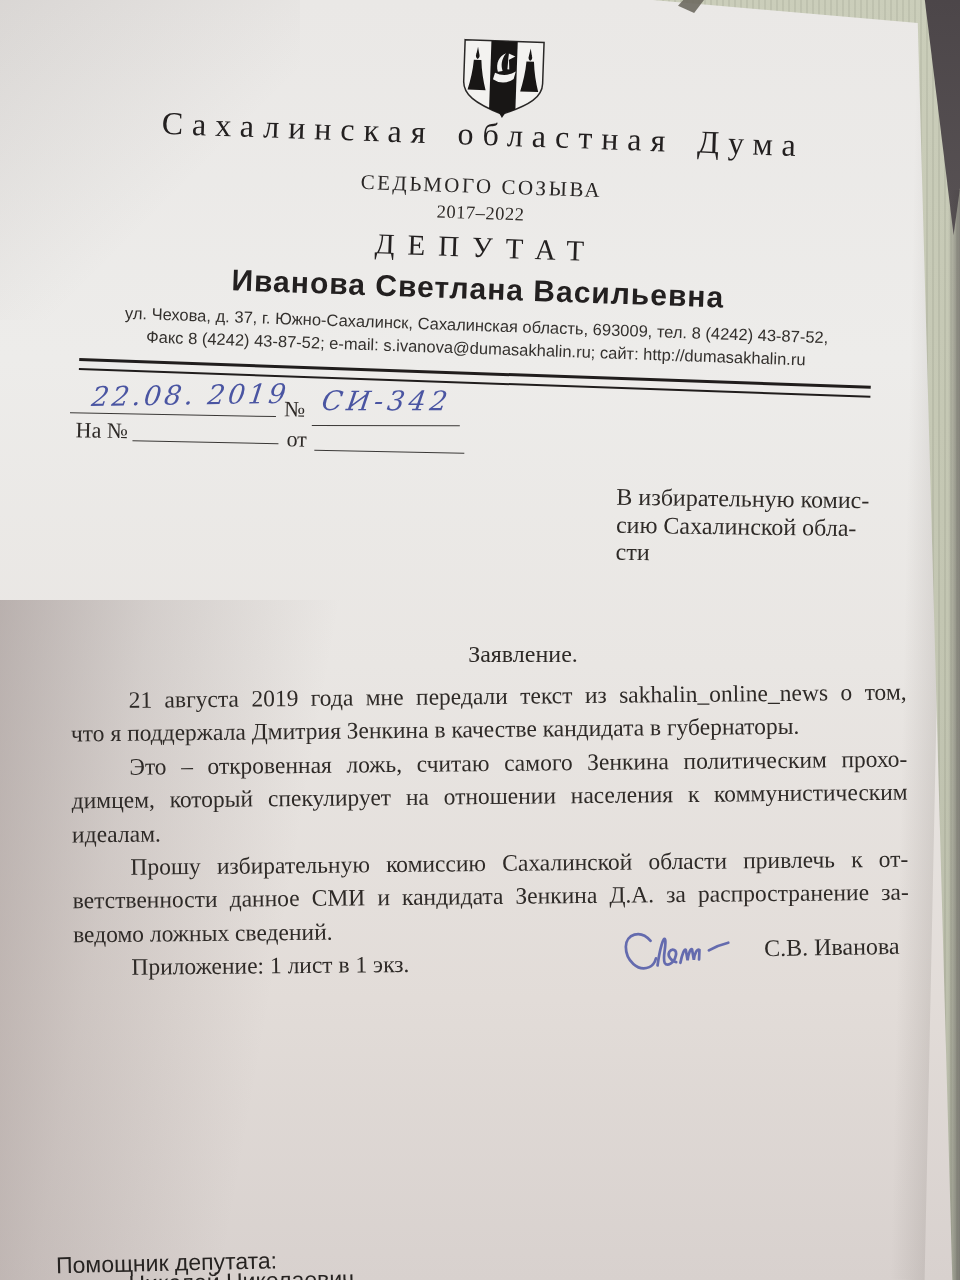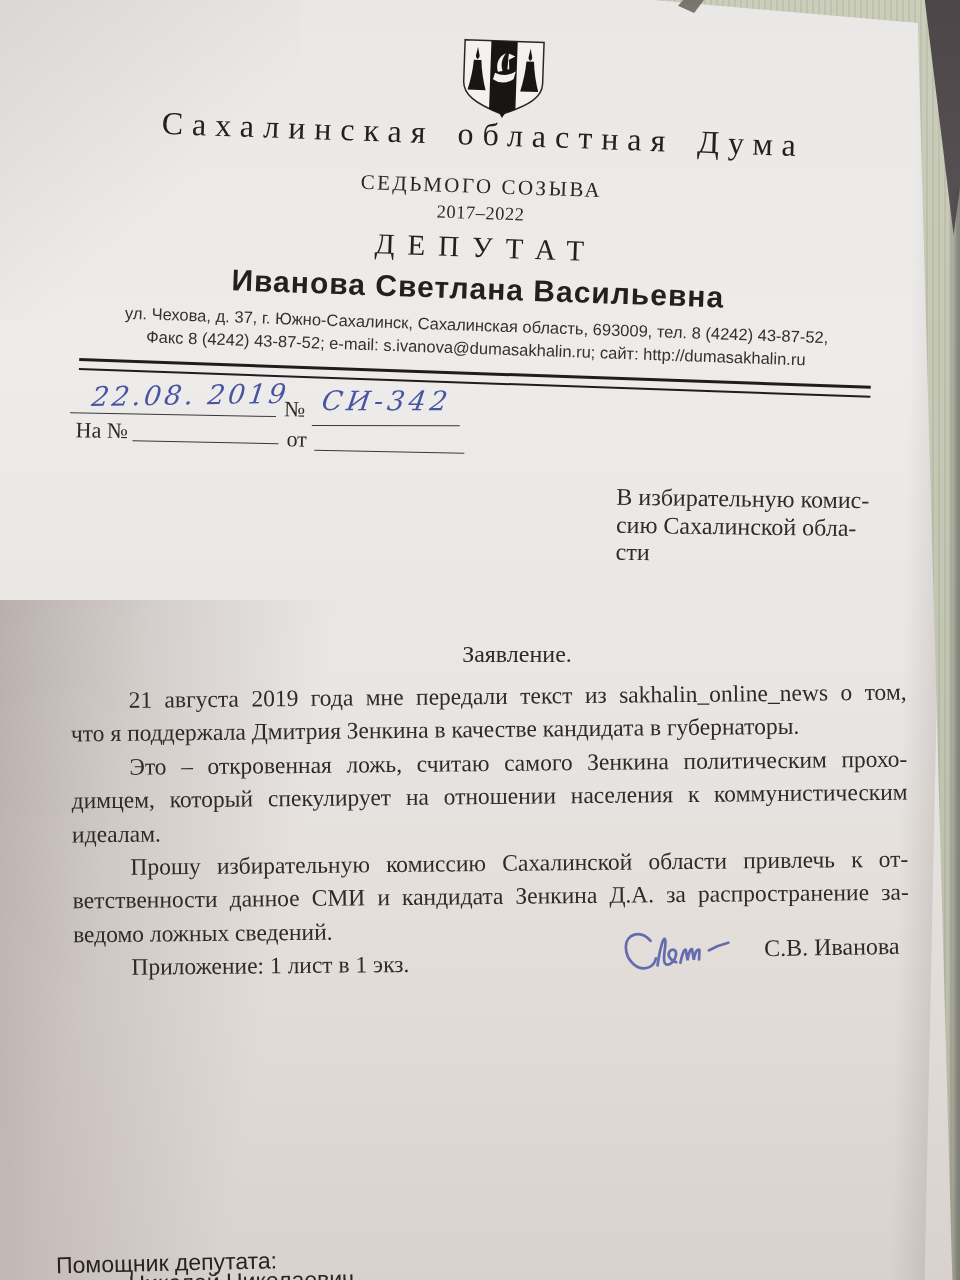--- a/index.html
+++ b/index.html
@@ -59,21 +59,21 @@
   .ul-date{left:70px;top:416px;width:206px;}
   .ul-num{left:312px;top:423px;width:148px;transform:rotate(-1deg);}
   .ul-nano{left:133px;top:443px;width:146px;}
   .ul-ot{left:315px;top:449px;width:150px;}
 
   
   .addr-rot{position:absolute;left:616px;top:486px;width:320px;transform:rotate(0.8deg);}
   .addr-line{font-size:24px;line-height:27.5px;color:#2e2a27;white-space:nowrap;}
 
   
-  .doc-title{left:87px;top:641px;width:860px;font-size:24px;color:#2e2a27;}
+  .doc-title{left:93px;top:641px;width:860px;font-size:24px;color:#2e2a27;}
   .body-rot{position:absolute;left:72px;top:680px;width:836px;transform:rotate(-0.6deg);}
   .bl{font-size:23.5px;line-height:33.4px;color:#2e2a27;white-space:nowrap;}
   .bl.fill{white-space:normal;text-align:justify;text-align-last:justify;}
   .bl.ind{text-indent:58px;}
 
   
   .sig-svg{position:absolute;left:620px;top:922px;width:115px;height:58px;transform:rotate(-4deg);}
   .sig-name{left:764px;top:934px;font-size:24px;color:#2e2a27;transform:rotate(-1deg);}
 
   

